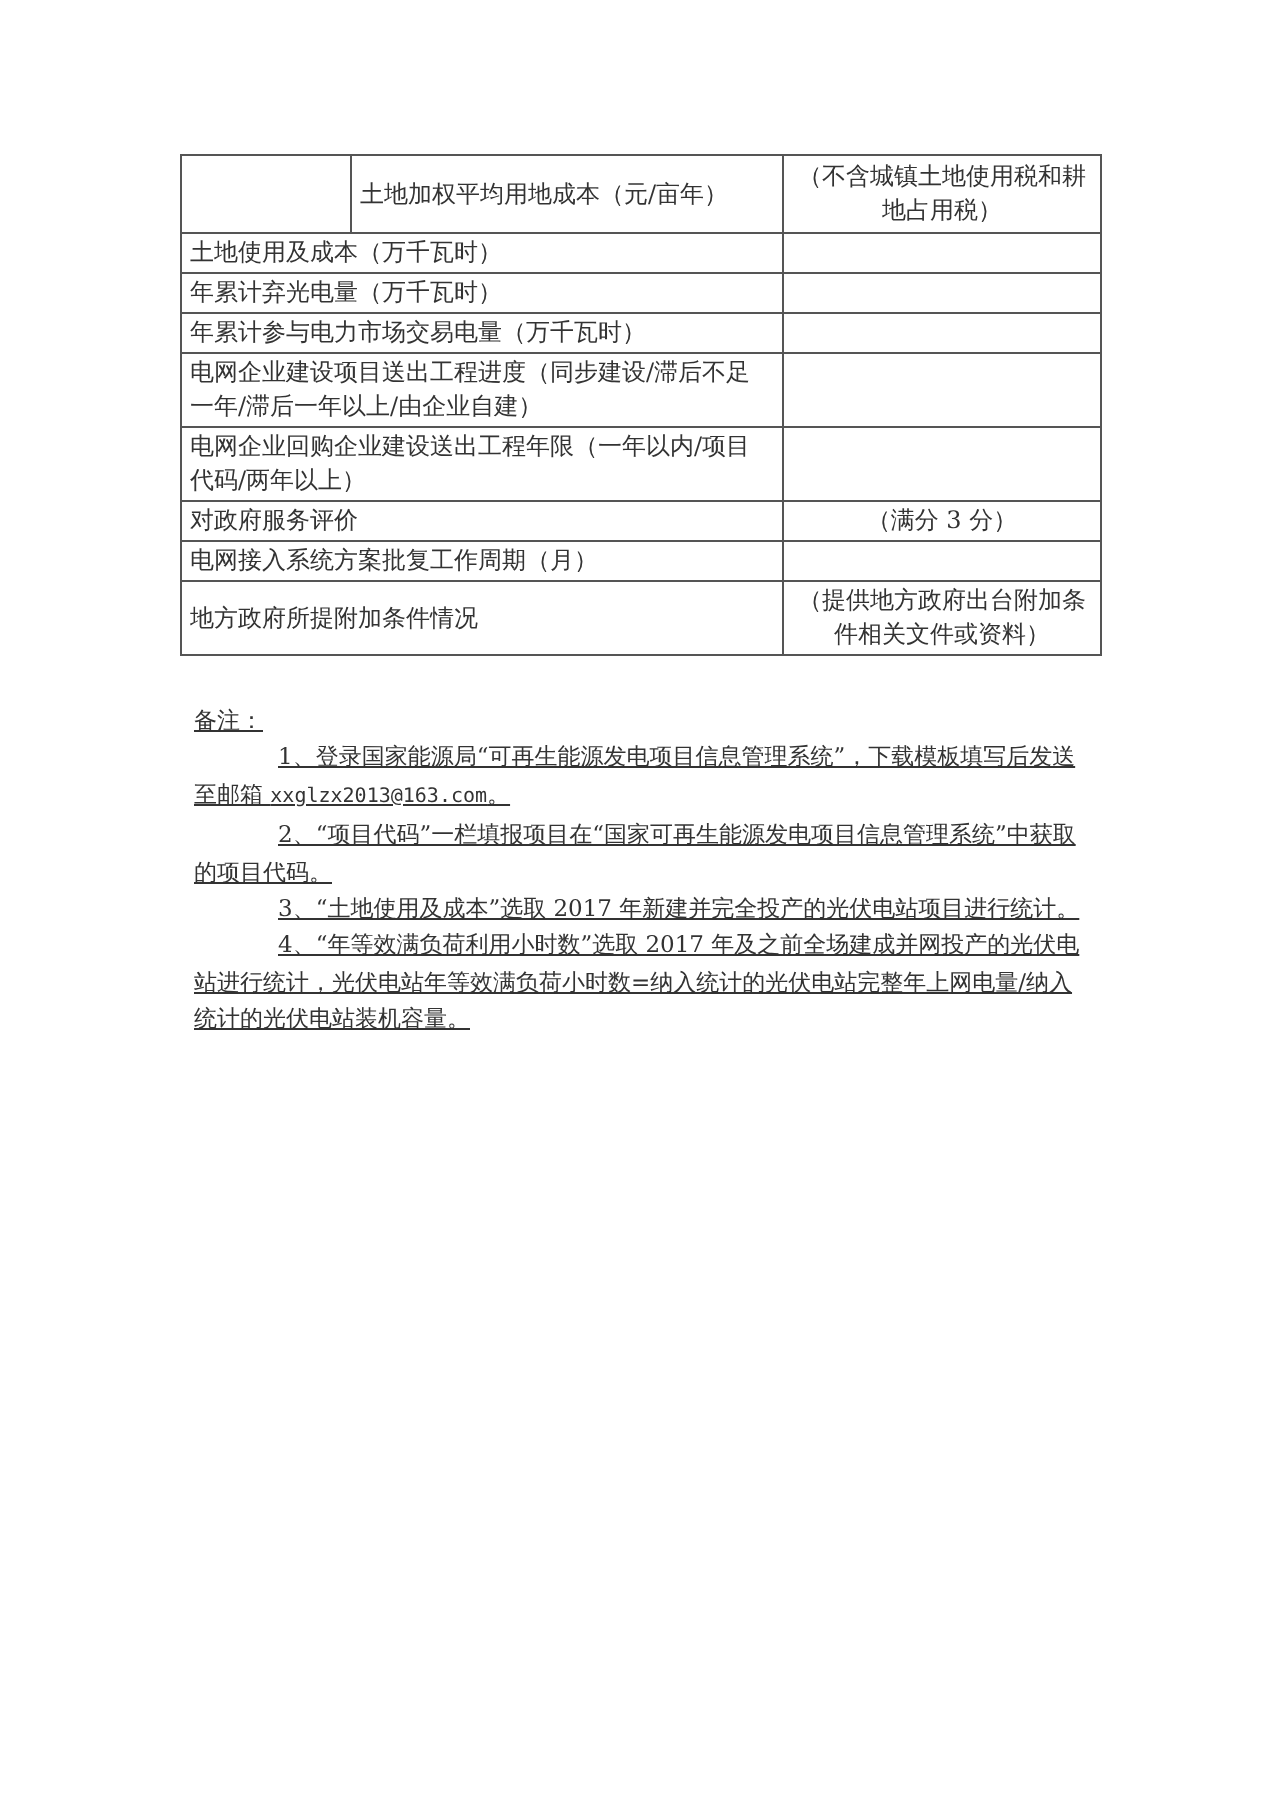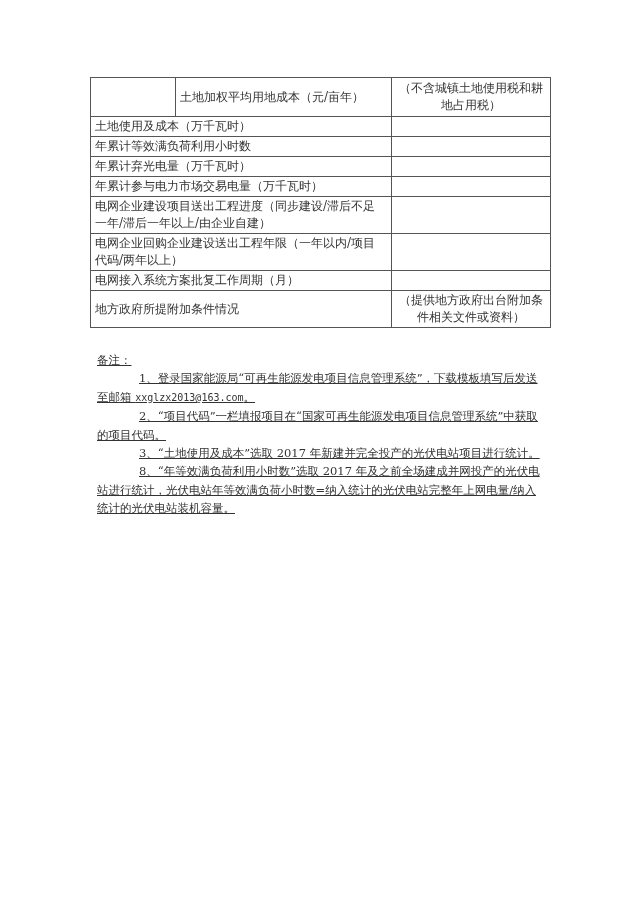--- a/index.html
+++ b/index.html
@@ -21,49 +21,49 @@
       <tr style="height:39px">
     <td class="c-blank"></td>
     <td>土地加权平均用地成本（元/亩年）</td>
     <td class="c-note">（不含城镇土地使用税和耕地占用税）</td>
   </tr>
   <tr style="height:19px">
     <td colspan="2">土地使用及成本（万千瓦时）</td>
     <td class="c-note"></td>
   </tr>
   <tr style="height:19px">
-    <td colspan="2">年累计等效满负荷利用小时数</td>
-    <td class="c-note"></td>
-  </tr>
-  <tr style="height:19px">
     <td colspan="2">年累计弃光电量（万千瓦时）</td>
     <td class="c-note"></td>
   </tr>
   <tr style="height:19px">
     <td colspan="2">年累计参与电力市场交易电量（万千瓦时）</td>
     <td class="c-note"></td>
   </tr>
   <tr style="height:36px">
     <td colspan="2">电网企业建设项目送出工程进度（同步建设/滞后不足一年/滞后一年以上/由企业自建）</td>
     <td class="c-note"></td>
   </tr>
   <tr style="height:36px">
     <td colspan="2">电网企业回购企业建设送出工程年限（一年以内/项目代码/两年以上）</td>
     <td class="c-note"></td>
+  </tr>
+  <tr style="height:19px">
+    <td colspan="2">对政府服务评价</td>
+    <td class="c-note">（满分 3 分）</td>
   </tr>
   <tr style="height:19px">
     <td colspan="2">电网接入系统方案批复工作周期（月）</td>
     <td class="c-note"></td>
   </tr>
   <tr style="height:36px">
     <td colspan="2">地方政府所提附加条件情况</td>
     <td class="c-note">（提供地方政府出台附加条件相关文件或资料）</td>
   </tr>
 </tbody>
   </table>
 
 <div class="notes">
   <p>备注：</p>
   <p class="indent"><span>1、登录国家能源局“可再生能源发电项目信息管理系统”，下载模板填写后发送至邮箱 </span><span class="mono">xxglzx2013@163.com</span><span>。</span></p>
   <p class="indent">2、“项目代码”一栏填报项目在“国家可再生能源发电项目信息管理系统”中获取的项目代码。</p>
   <p class="indent">3、“土地使用及成本”选取 2017 年新建并完全投产的光伏电站项目进行统计。</p>
-  <p class="indent">8、“年等效满负荷利用小时数”选取 2017 年及之前全场建成并网投产的光伏电站进行统计，光伏电站年等效满负荷小时数=纳入统计的光伏电站完整年上网电量/纳入统计的光伏电站装机容量。</p>
+  <p class="indent">4、“年等效满负荷利用小时数”选取 2017 年及之前全场建成并网投产的光伏电站进行统计，光伏电站年等效满负荷小时数=纳入统计的光伏电站完整年上网电量/纳入统计的光伏电站装机容量。</p>
 </div>
 
 </body></html>

